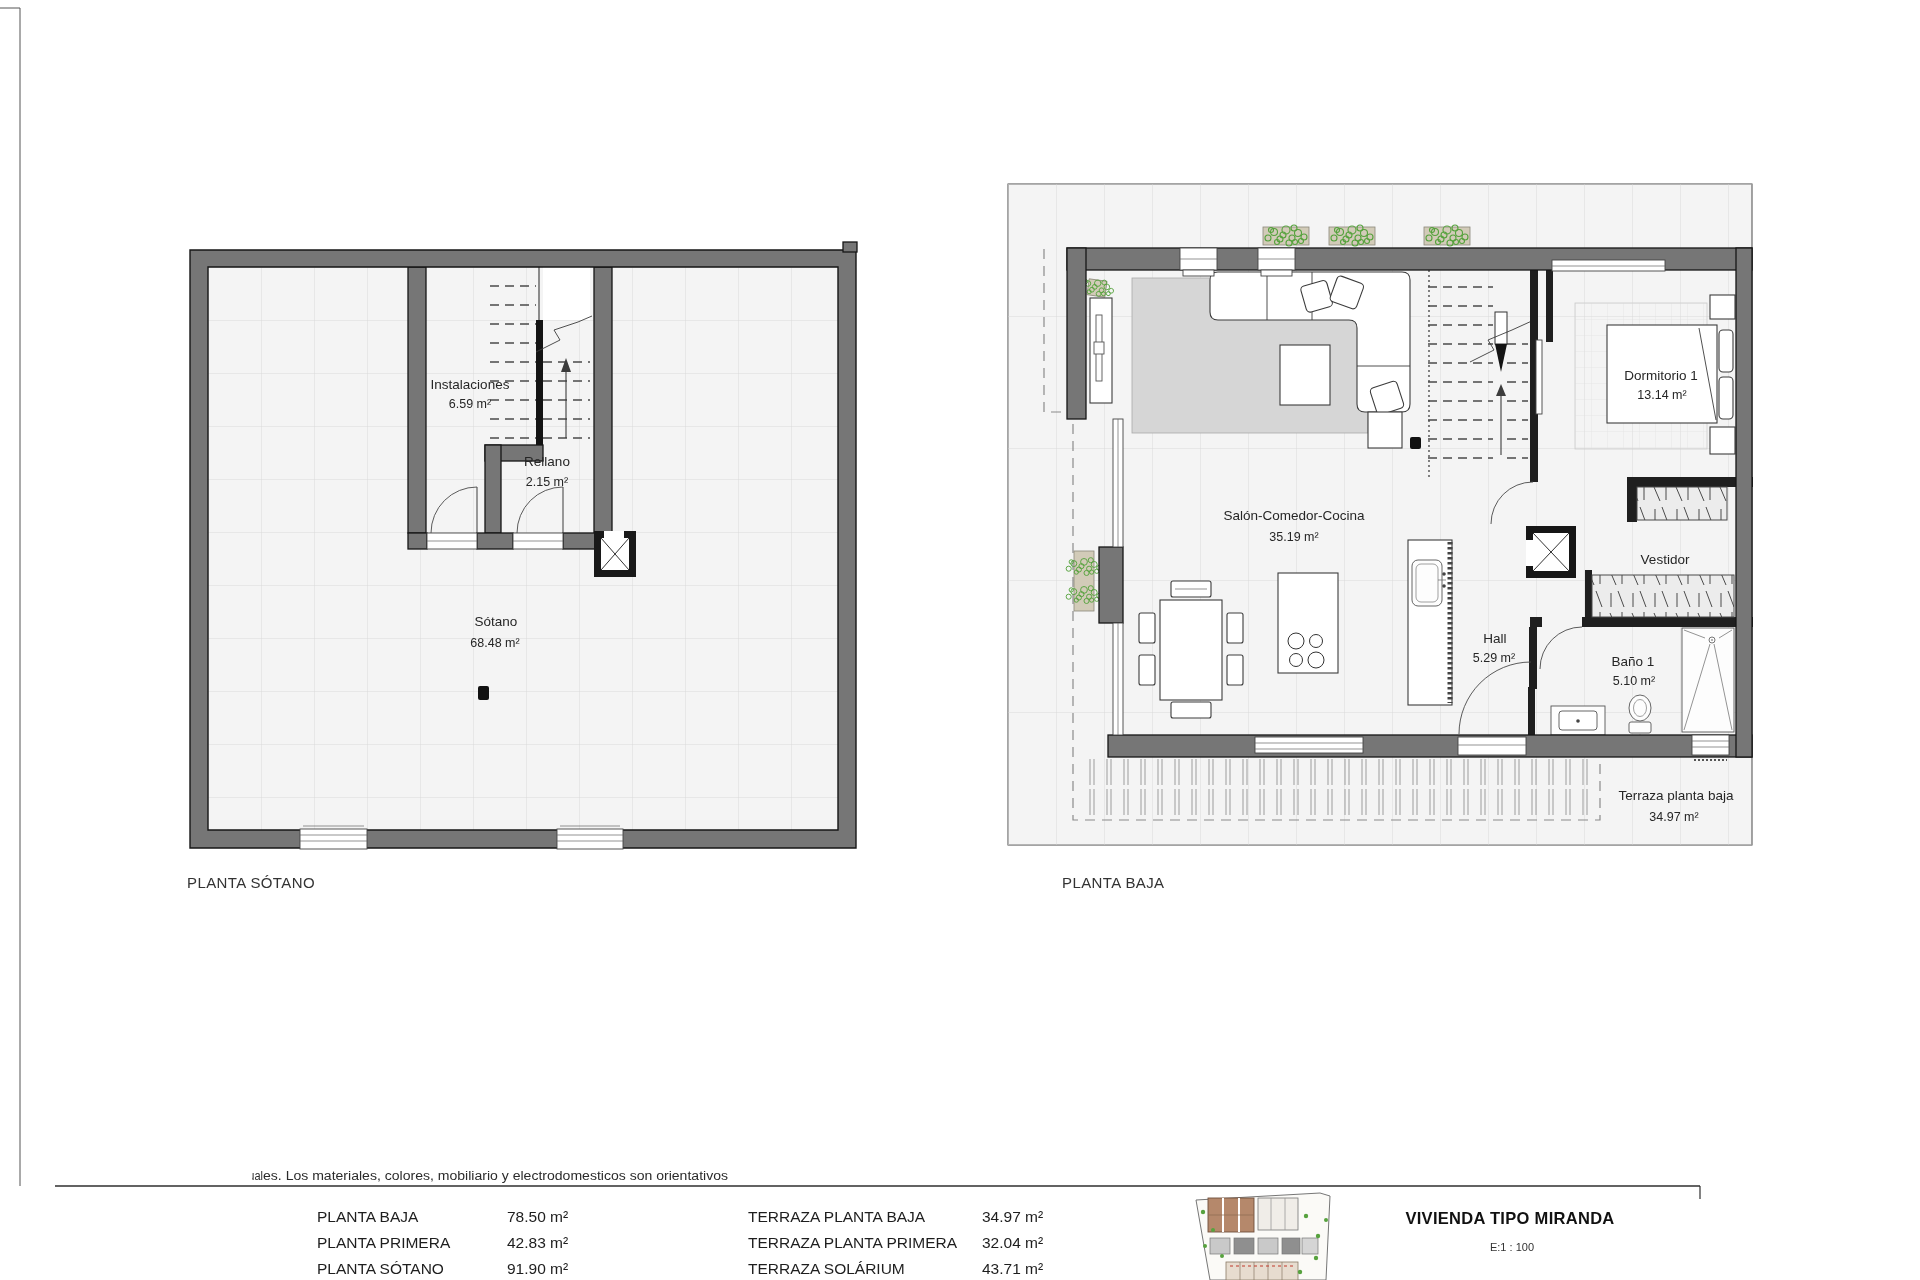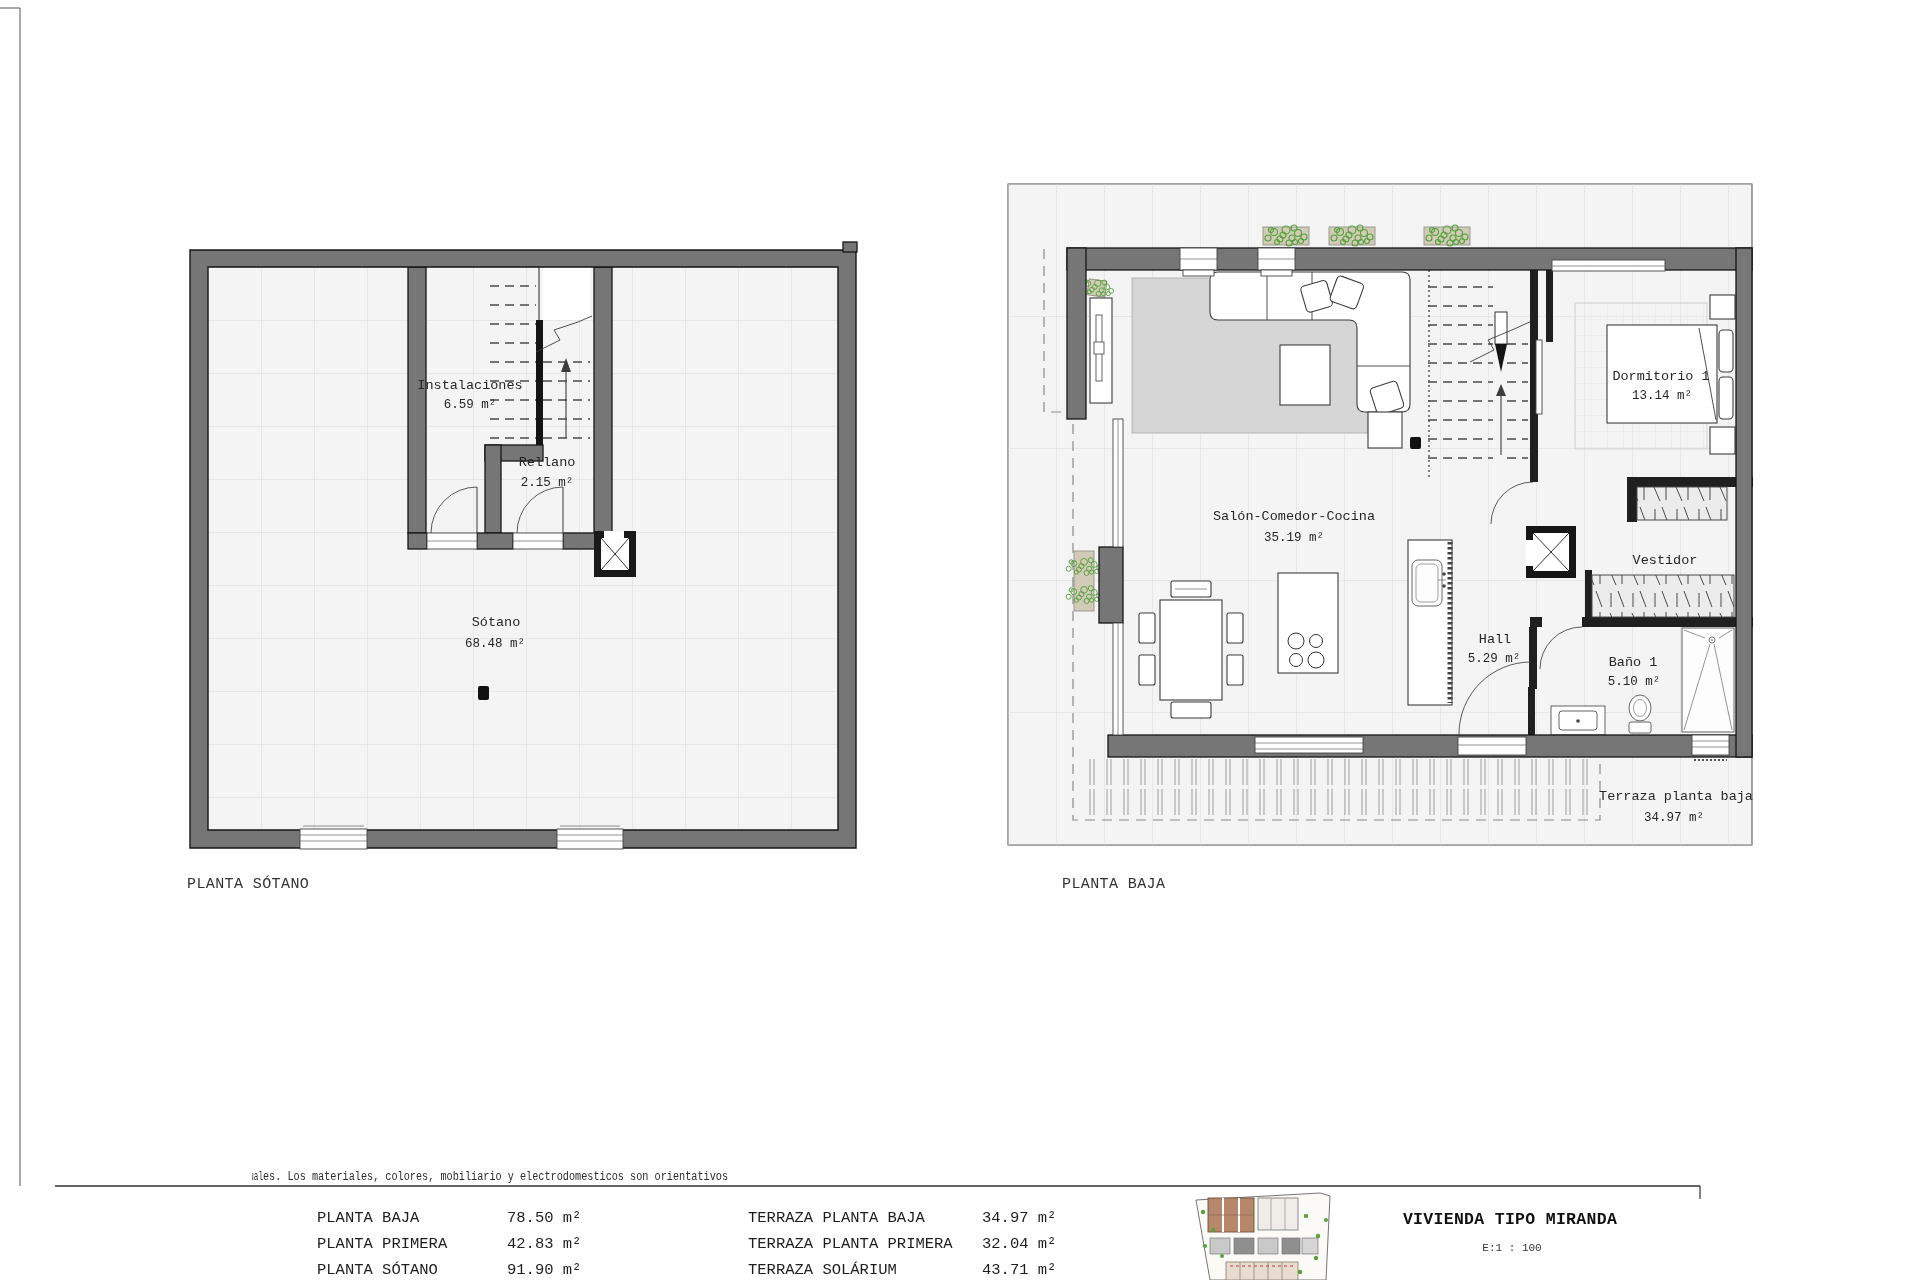--- a/index.html
+++ b/index.html
@@ -1,17 +1,17 @@
 <!DOCTYPE html>
 <html style="--wall-gray: #767676; --wall-dark: #1f1f1f; --floor: #f4f4f4; --grid-line: #d6d6d6; --rug: #d6d6d6; --plant-green: #55a23c; --planter-tan: #d2cbb8; --site-brown: #b5886b; --text: #262626;"><head>
 <meta charset="utf-8">
 <style>
   html,body{margin:0;padding:0;background:#fff;}
   #page{position:relative;width:1920px;height:1280px;background:#fff;overflow:hidden;
-        font-family:Liberation Mono, monospace;}
+        font-family:Liberation Sans, sans-serif;}
   svg{position:absolute;left:0;top:0;}
   .wall{fill:var(--wall-gray,#767676);stroke:#161616;stroke-width:1.3;}
   .iwall{fill:#1f1f1f;stroke:none;}
   .furn{fill:#ffffff;stroke:#3c3c3c;stroke-width:1.1;}
   .furn2{fill:#fdfdfd;stroke:#555;stroke-width:0.9;}
   .thin{stroke:#3c3c3c;stroke-width:0.9;fill:none;}
   .thin2{stroke:#666;stroke-width:0.7;fill:none;}
   .tread{stroke:#4a4a4a;stroke-width:1.7;stroke-dasharray:9 6;fill:none;}
   .dashb{stroke:#8a8a8a;stroke-width:1.2;stroke-dasharray:10 7;fill:none;}
   .arc{stroke:#4a4a4a;stroke-width:0.9;fill:none;}

